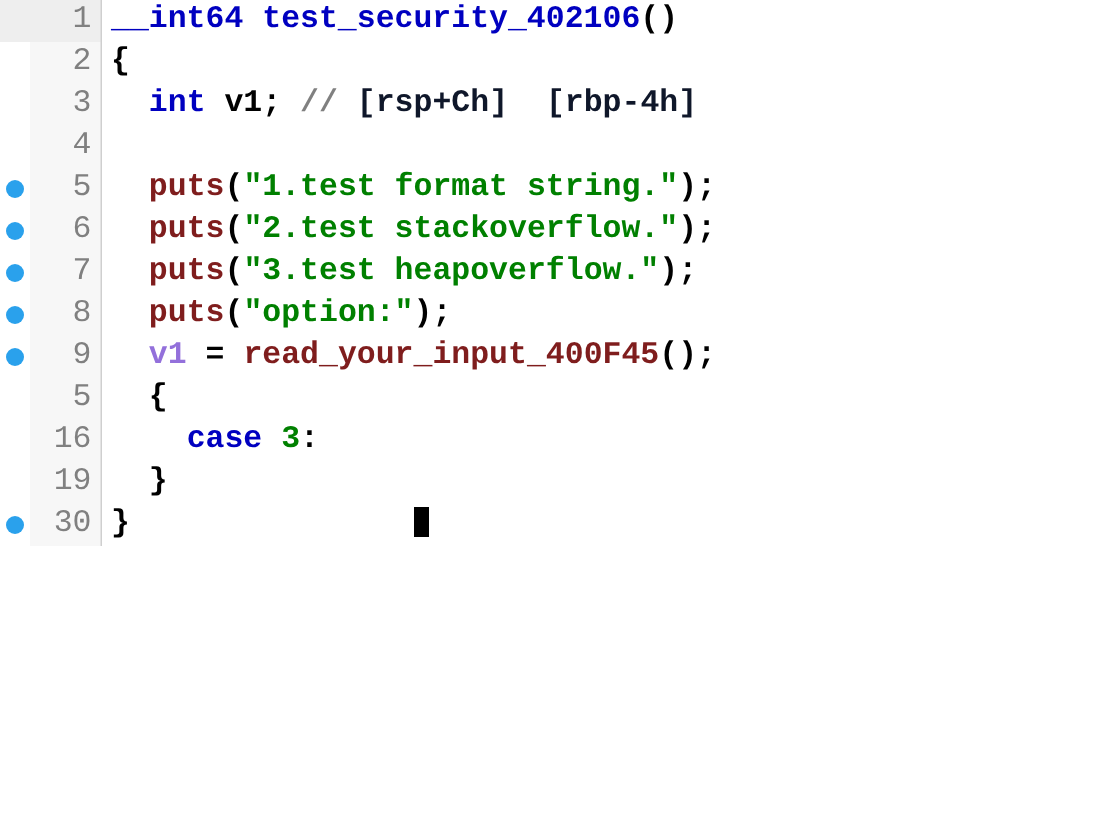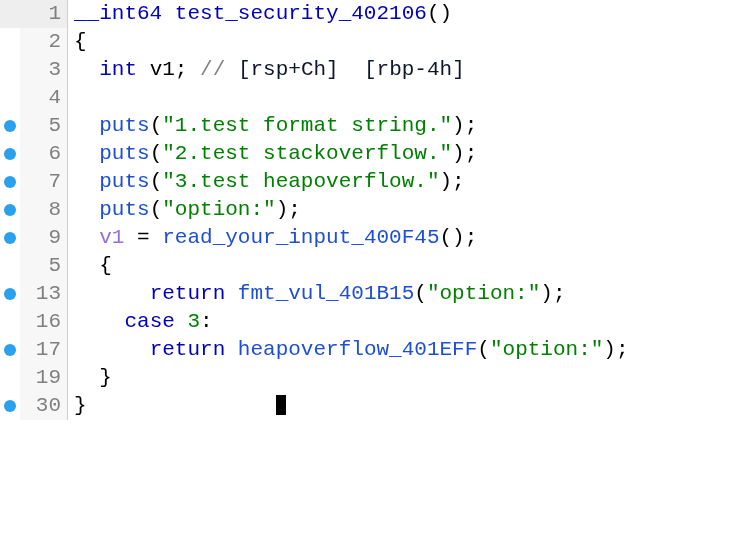--- a/index.html
+++ b/index.html
@@ -43,28 +43,29 @@
     border-right: 1px solid #cfcfcf;
     background: #f7f7f7;
   }
   .line:first-child .num-col,
   .line:first-child .bp-col {
     background: #eeeeee;
   }
   .code-col {
     padding-left: 6px;
     flex: 1;
+    font-weight: bold;
   }
   .tok-type { color: #0000c0; }
   .tok-func { color: #0000c0; }
   .tok-plain { color: #000000; }
   .tok-var { color: #9370db; }
   .tok-comment { color: #808080; }
   .tok-commentreg { color: #0f172a; }
-  .tok-call { color: #1d4ed8; }
+  .tok-call { color: #7f1d1d; }
   .tok-str { color: #008000; }
   .tok-num { color: #008000; }
   .tok-kw { color: #0000c0; }
   .cursor {
     display: inline-block;
     width: 10px;
     height: 20px;
     background: #000;
     vertical-align: middle;
   }
@@ -129,39 +130,29 @@
   </div>
 
 
   <div class="line">
     <div class="bp-col"></div>
     <div class="num-col">5</div>
     <div class="code-col"><span class="tok-plain">  </span><span class="tok-plain">{</span></div>
   </div>
 
 
-  <div class="line">
-    <div class="bp-col"><span class="bp-dot"></span></div>
-    <div class="num-col">13</div>
-    <div class="code-col"><span class="tok-plain">      </span><span class="tok-kw">return</span><span class="tok-plain"> </span><span class="tok-call">fmt_vul_401B15</span><span class="tok-plain">(</span><span class="tok-str">"option:"</span><span class="tok-plain">)</span><span class="tok-plain">;</span></div>
-  </div>
 
 
 
   <div class="line">
     <div class="bp-col"></div>
     <div class="num-col">16</div>
     <div class="code-col"><span class="tok-plain">    </span><span class="tok-kw">case</span><span class="tok-num"> 3</span><span class="tok-plain">:</span></div>
   </div>
 
-  <div class="line">
-    <div class="bp-col"><span class="bp-dot"></span></div>
-    <div class="num-col">17</div>
-    <div class="code-col"><span class="tok-plain">      </span><span class="tok-kw">return</span><span class="tok-plain"> </span><span class="tok-call">heapoverflow_401EFF</span><span class="tok-plain">(</span><span class="tok-str">"option:"</span><span class="tok-plain">)</span><span class="tok-plain">;</span></div>
-  </div>
 
   <div class="line">
     <div class="bp-col"></div>
     <div class="num-col">19</div>
     <div class="code-col"><span class="tok-plain">  </span><span class="tok-plain">}</span></div>
   </div>
 
 
   <div class="line">
     <div class="bp-col"><span class="bp-dot"></span></div>

